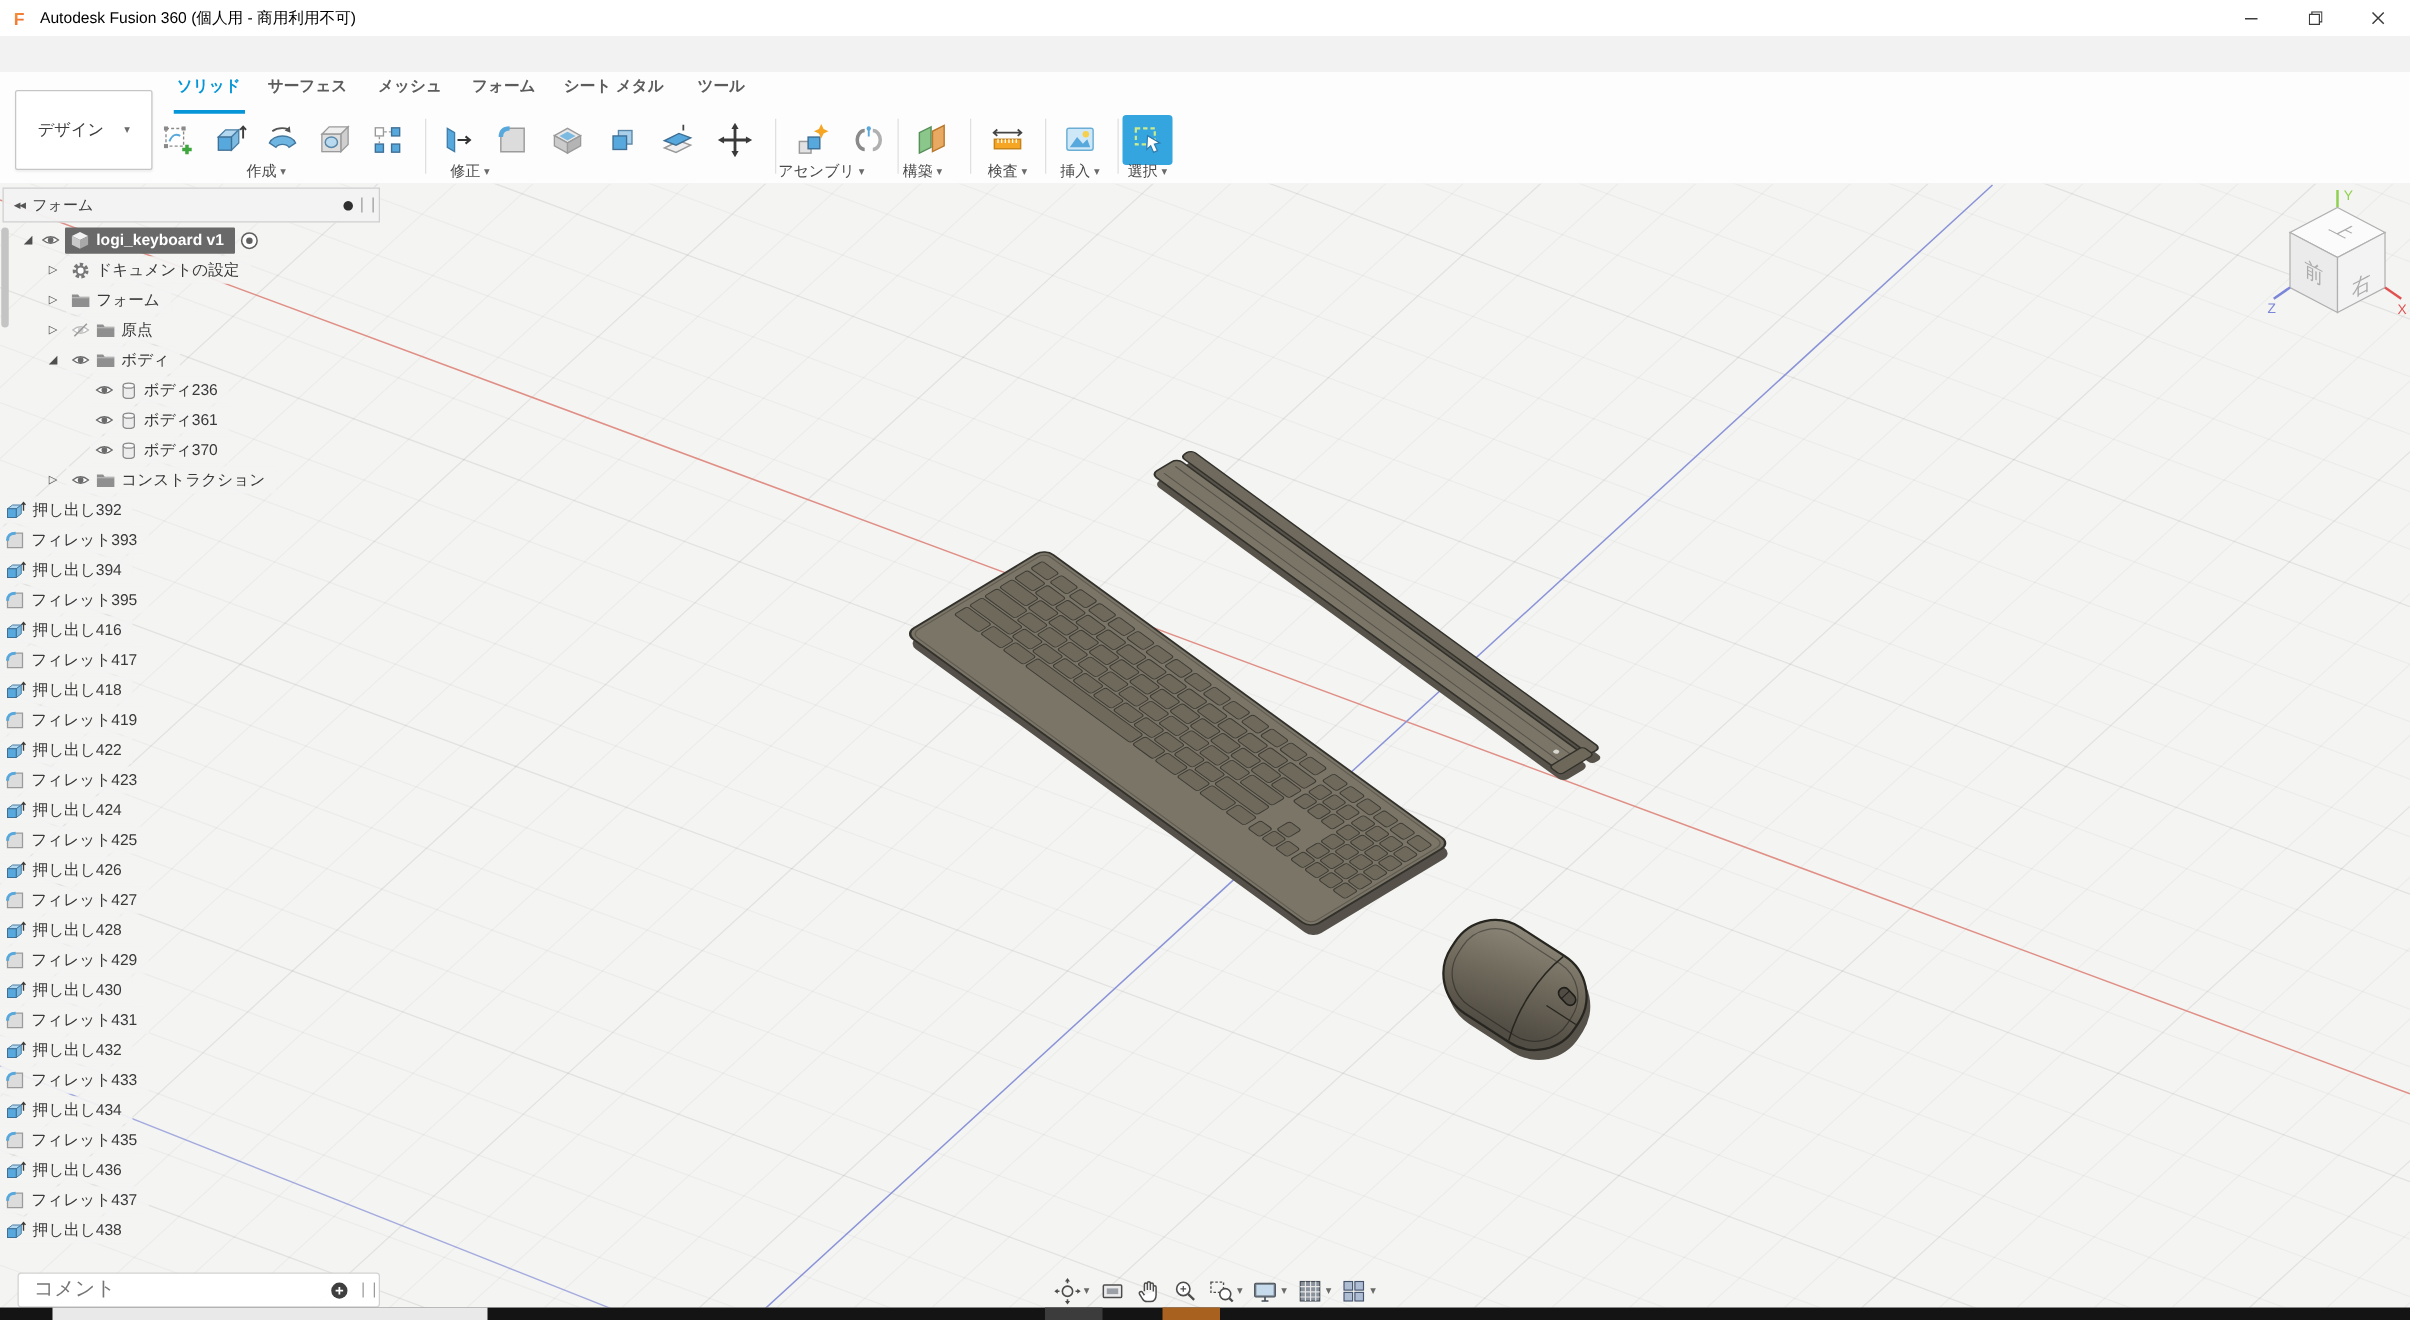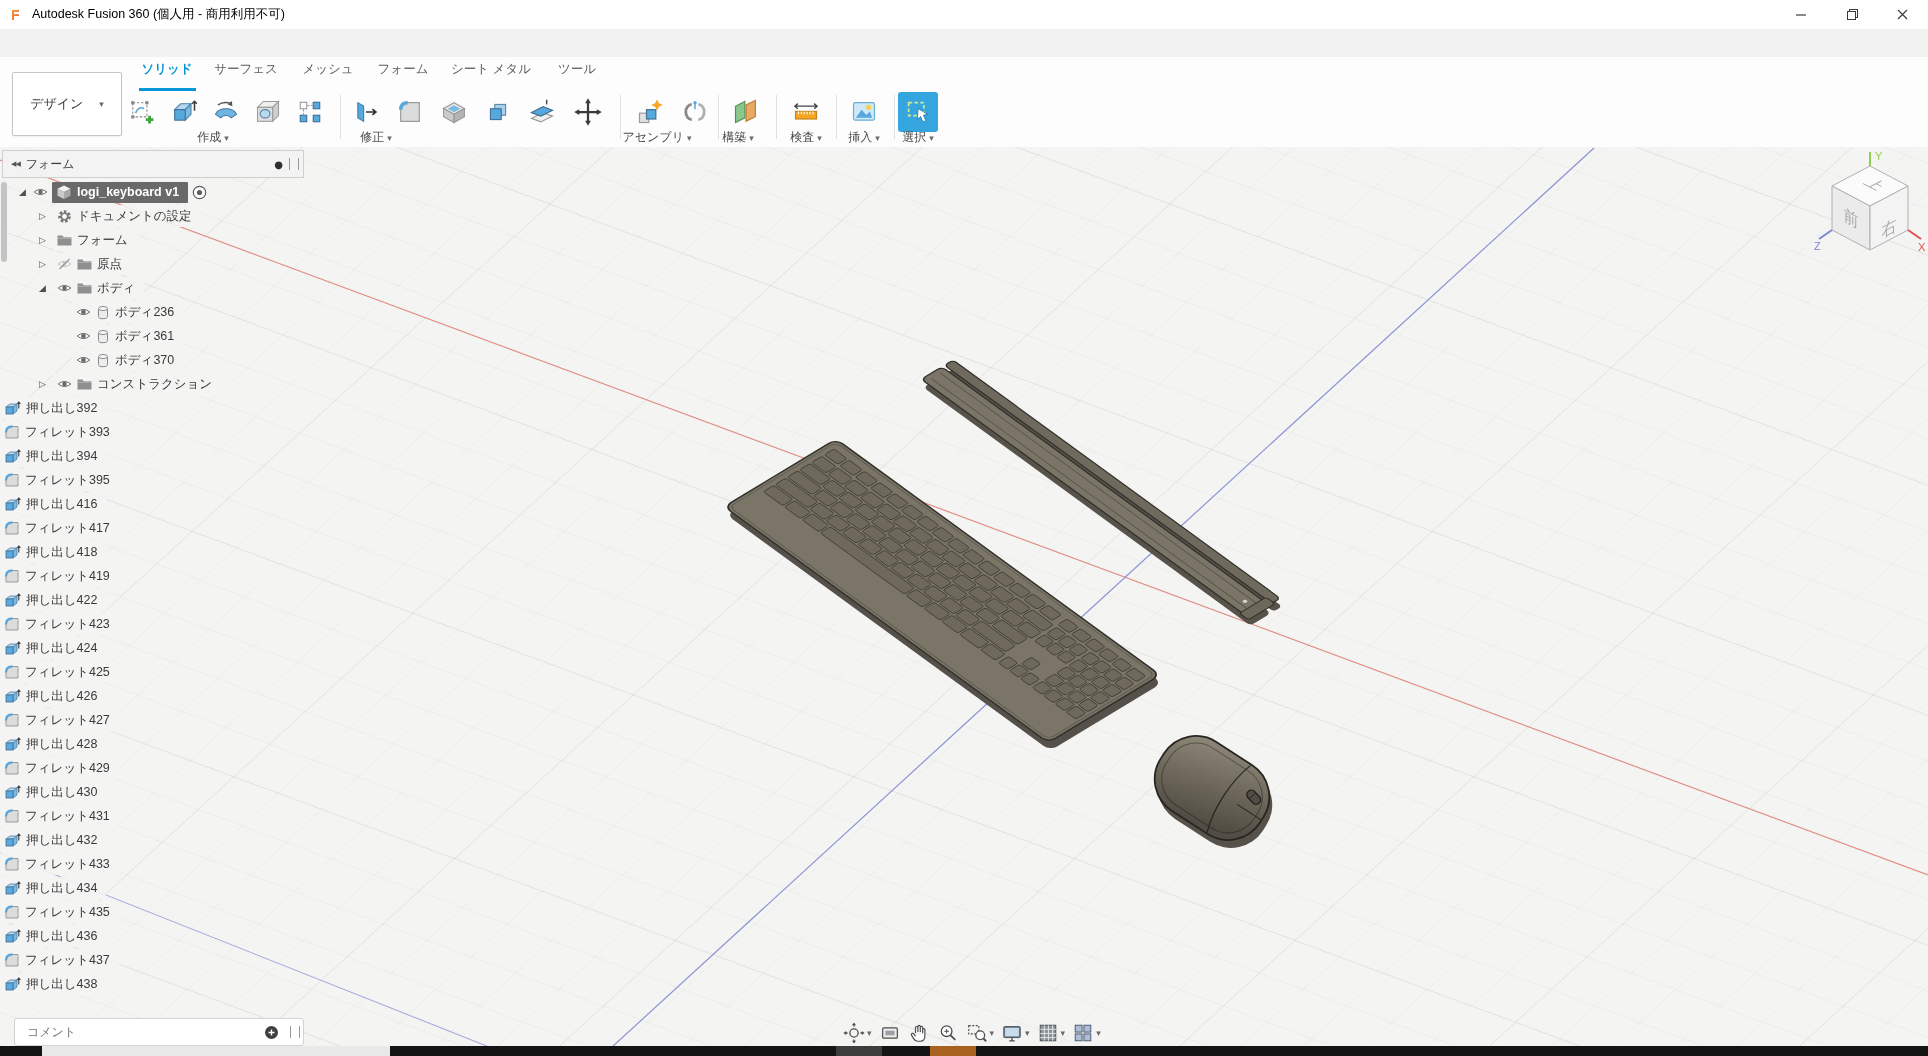--- a/index.html
+++ b/index.html
@@ -18,21 +18,21 @@
   .tabstrip{position:absolute;left:190px;top:29px;width:1738px;height:28px;background:#d6d6d6;}
   .doctab{position:absolute;left:240px;top:2px;width:1238px;height:26px;background:#fbfbfb;border-radius:3px 3px 0 0;}
   .doctab-label{position:absolute;left:700px;top:6px;font-size:12.5px;color:#3f3f3f;}
   .tabclose{position:absolute;left:1458px;top:5px;font-size:12px;color:#5f5f5f;font-family:"DejaVu Sans",sans-serif;cursor:default;}
   .newtab{position:absolute;left:1482px;top:2px;width:36px;height:26px;background:#c5c5c5;display:flex;align-items:center;justify-content:center;font-size:17px;color:#4f4f4f;}
   .badge-text{font-size:12.5px;color:#3f3f3f;}
   .avatar{position:absolute;left:1878px;top:32px;width:25px;height:25px;border-radius:50%;background:#fdfdfd;border:1px solid #c2c2c2;display:flex;align-items:center;justify-content:center;font-size:10.5px;font-weight:bold;color:#444;}
   
   .ribbon{position:absolute;left:0;top:57px;width:1928px;height:90px;background:#fdfdfd;border-bottom:1px solid #dcdcdc;}
   .wsbtn{position:absolute;left:12px;top:15px;width:108px;height:62px;background:#fff;border:1px solid #c6c6c6;border-radius:2px;display:flex;align-items:center;justify-content:center;gap:16px;font-size:13px;color:#3c3c3c;box-shadow:0 1px 2px rgba(0,0,0,0.06);}
-  .rtab{position:absolute;top:4px;transform:translateX(-50%);font-size:12.5px;color:#5c5c5c;white-space:nowrap;}
+  .rtab{position:absolute;top:4px;transform:translateX(-50%);font-size:12.5px;color:#5c5c5c;white-space:nowrap;font-weight:bold;}
   .rtab.active{color:#0696d7;font-weight:bold;}
   .tabline{position:absolute;top:31px;left:139px;width:57px;height:3px;background:#0696d7;}
   .ticon{position:absolute;top:38px;transform:translateX(-50%);width:34px;height:34px;display:flex;align-items:center;justify-content:center;}
   .selbtn{position:absolute;top:35px;left:918px;transform:translateX(-50%);width:40px;height:40px;background:#35a5e0;border-radius:3px;display:flex;align-items:center;justify-content:center;}
   .vsep{position:absolute;top:38px;height:44px;width:1px;background:#e0e0e0;}
   .glabel{position:absolute;top:72px;transform:translateX(-50%);font-size:12px;color:#4a4a4a;display:flex;align-items:center;gap:3px;white-space:nowrap;}
   
   .viewport{position:absolute;left:0;top:147px;width:1928px;height:899px;}
   
   .browser-header{position:absolute;left:2px;top:3px;width:300px;height:26px;background:rgba(242,242,242,0.96);border:1px solid #cfcfcf;display:flex;align-items:center;font-size:12px;color:#3c3c3c;}
@@ -47,21 +47,21 @@
   .lv2{padding-left:72px;}
   .lvf{}
   .rowbg{display:inline-flex;align-items:center;gap:5px;background:rgba(243,243,243,0.92);padding:2.5px 9px 2.5px 4px;border-radius:1px;}
   .rowbg.dark{background:#696969;}
   .tlabel{font-size:12.5px;color:#3a3a3a;white-space:nowrap;}
   .dark .tlabel{color:#fff;font-weight:bold;}
   .tri{width:13px;text-align:center;font-size:9px;color:#4f4f4f;font-family:"DejaVu Sans",sans-serif;flex:0 0 13px;}
   .i{flex:0 0 auto;}
   
   .commentbox{position:absolute;left:14px;top:871px;width:288px;height:26px;background:rgba(255,255,255,0.96);border:1px solid #d2d2d2;border-radius:3px;display:flex;align-items:center;}
-  .commentbox input{border:none;outline:none;background:transparent;flex:1;font-size:12px;color:#555;padding-left:12px;font-family:Liberation Sans, sans-serif;}
+  .commentbox input{border:none;outline:none;background:transparent;flex:1;font-size:16px;color:#555;padding-left:12px;font-family:Liberation Sans, sans-serif;}
   .navbar{position:absolute;left:843px;top:873px;height:26px;display:flex;align-items:center;gap:7px;}
   .navitem{display:flex;align-items:center;gap:2px;}
   
   .viewcube{position:absolute;left:1812px;top:1px;}
   
   .strip{position:absolute;left:0;top:1046px;width:1928px;height:10px;background:#141414;}
   .seg{position:absolute;top:0;height:10px;}
 </style>
 </head>
 <body>

